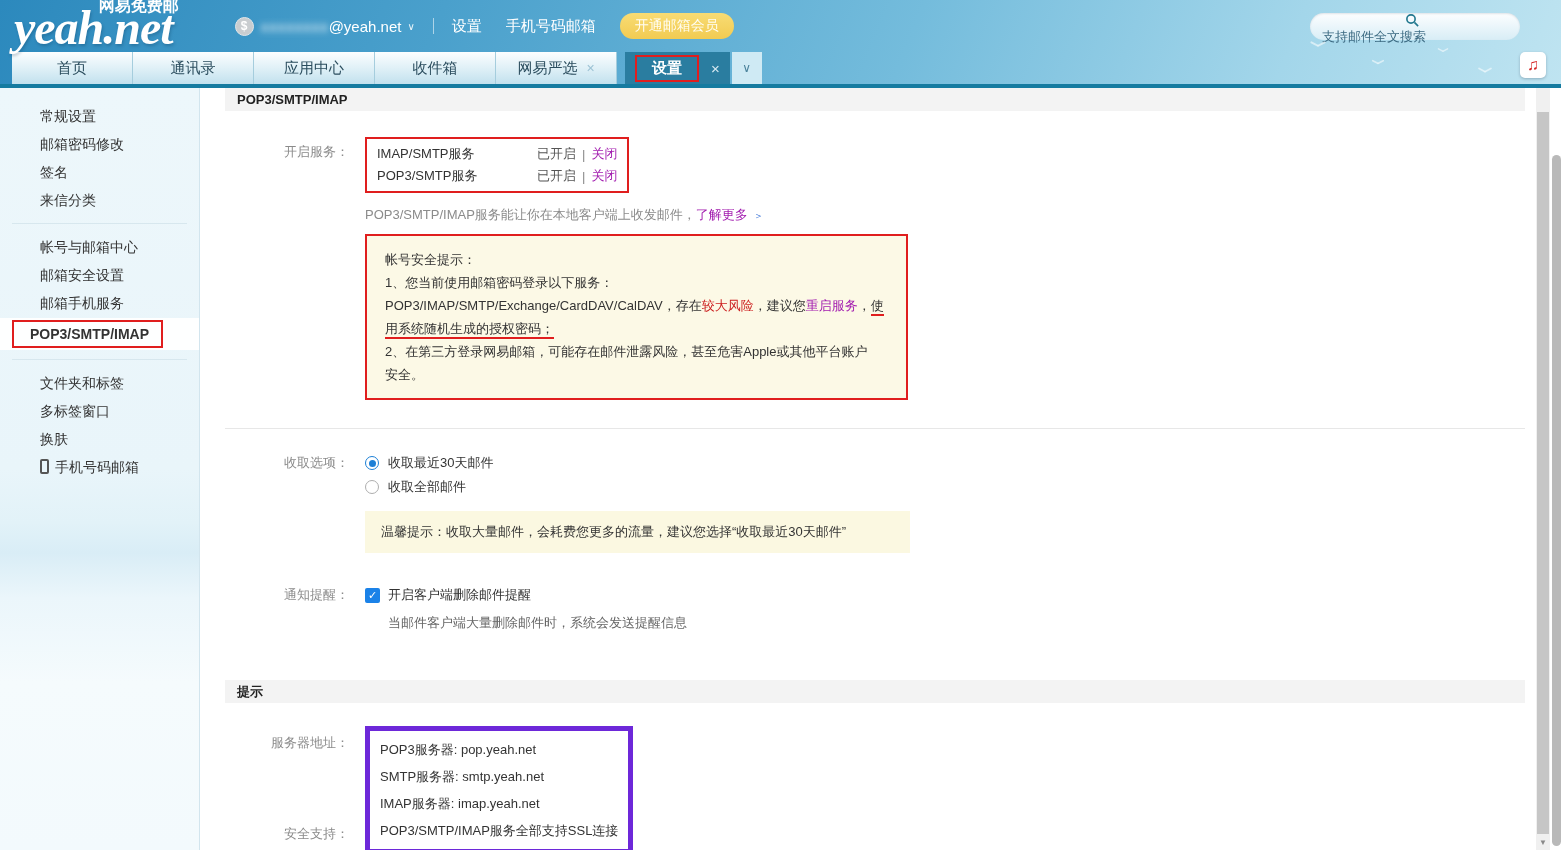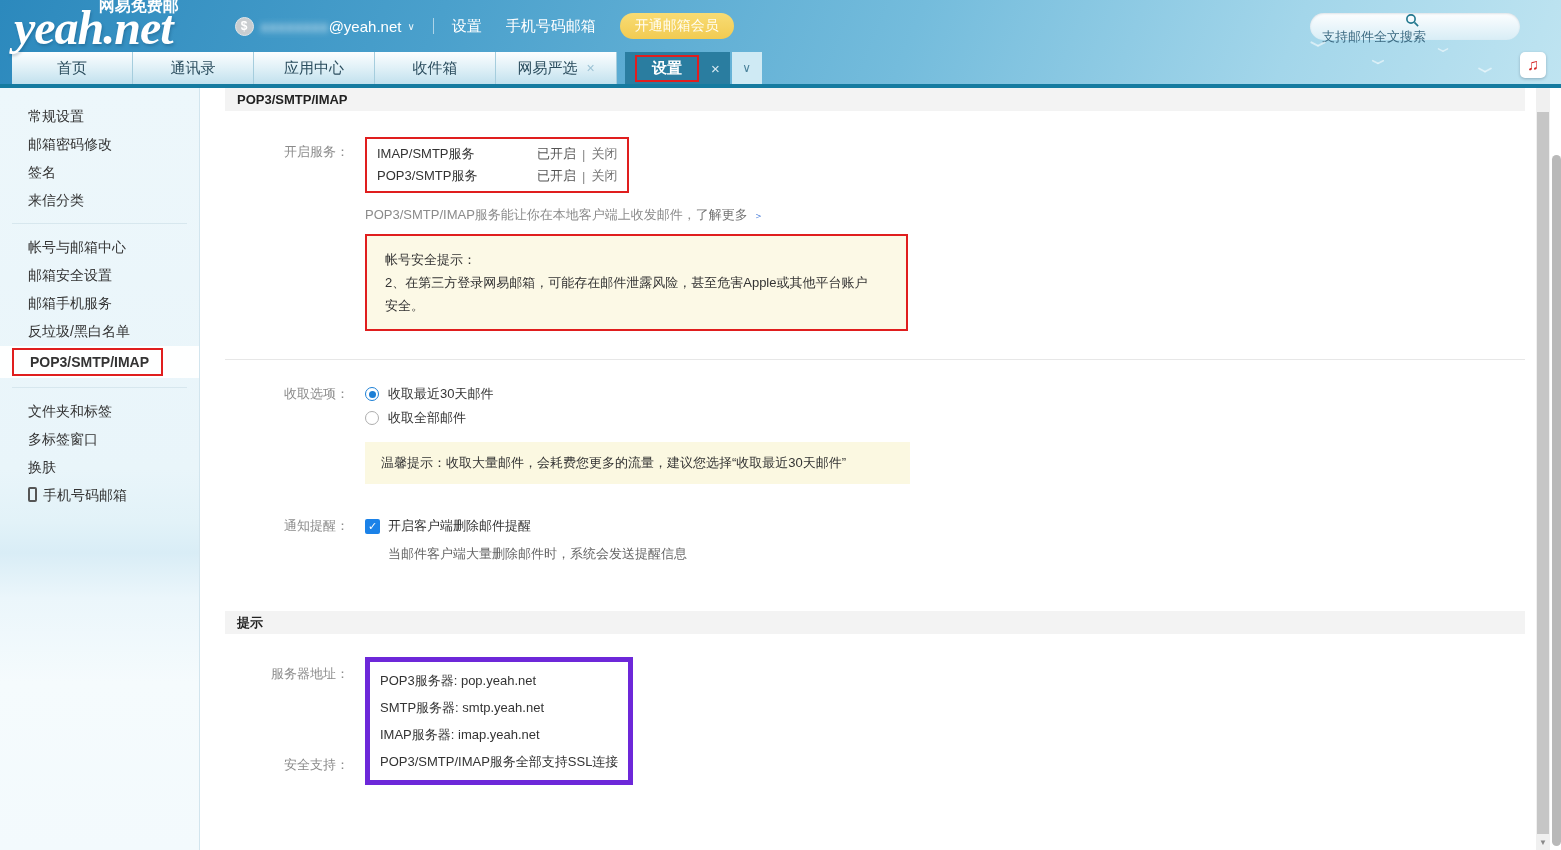--- a/index.html
+++ b/index.html
@@ -77,21 +77,21 @@
     background:#cfeaf4; color:#4a829b; font-size:12px; cursor:pointer;
   }
   .teal-strip { height:4px; background:#157ba0; }
 
   
   .bodywrap { display:flex; height:762px; }
   .sidebar {
     width:200px; min-width:200px; border-right:1px solid #d2e5ee; padding-top:14px; font-size:14px;
     background:linear-gradient(180deg,#edf7fb 0%,#e9f5fa 50%,#e2f2f8 57%,#d9edf6 61%,#ebf6fb 67%,#f5fbfd 78%,#f3fafd 100%);
   }
-  .side-item { height:28px; line-height:28px; padding-left:28px; cursor:pointer; white-space:nowrap; color:#333; }
+  .side-item { height:28px; line-height:28px; padding-left:40px; cursor:pointer; white-space:nowrap; color:#333; }
   .side-item.active { height:auto; line-height:normal; padding:2px 0 2px 12px; margin:1px 0;
     background:rgba(255,255,255,.95); font-weight:bold; }
   .side-red-box { display:inline-block; border:2px solid #e01e1e; padding:4px 12px 4px 16px; }
   .side-divider { height:1px; background:#d7e7ee; margin:9px 12px; }
   .phone-icon { display:inline-block; width:9px; height:15px; border:2px solid #555; border-radius:2px;
     margin-right:6px; vertical-align:-2px; }
 
   main { flex:1; background:#fff; padding:0 36px 0 25px; overflow:hidden; }
   .section-bar { height:23px; line-height:23px; background:#f3f3f3; padding-left:12px;
     font-weight:bold; font-size:13px; color:#222; }
@@ -100,21 +100,21 @@
   .row { display:flex; }
   .row-label { width:124px; min-width:124px; text-align:right; color:#8b8b8b; margin-right:16px; }
 
   .row.services { margin-top:26px; }
   .row.services .row-label { padding-top:6px; }
   .services-box { border:2px solid #e01e1e; padding:4px 10px; min-width:248px; }
   .service-line { display:flex; align-items:center; height:22px; }
   .service-name { width:160px; color:#333; }
   .service-status { color:#555; }
   .sep { color:#888; margin:0 6px; }
-  .link { color:#737373; cursor:pointer; text-decoration:none; }
+  .link { color:#a21caf; cursor:pointer; text-decoration:none; }
   .service-desc { margin:13px 0 0 140px; color:#8b8b8b; }
   .arrow-sm { font-size:10px; color:#1f5fd0; margin-left:2px; }
 
   .security-box { margin:10px 0 0 140px; width:543px; background:#fcf9e6; border:2px solid #e01e1e;
     padding:12px 18px; line-height:23px; color:#333; }
   .risk { color:#cc2020; }
   .underline-red { border-bottom:2px solid #e01e1e; padding-bottom:1px; }
 
   .content-divider { height:1px; background:#e7e7e7; margin-top:28px; }
 
@@ -215,21 +215,20 @@
   <div class="bodywrap">
     <aside class="sidebar" id="sidebar-list">
         <div class="side-item"><span class="side-label">常规设置</span></div>
         <div class="side-item"><span class="side-label">邮箱密码修改</span></div>
         <div class="side-item"><span class="side-label">签名</span></div>
         <div class="side-item"><span class="side-label">来信分类</span></div>
         <div class="side-divider"></div>
         <div class="side-item"><span class="side-label">帐号与邮箱中心</span></div>
         <div class="side-item"><span class="side-label">邮箱安全设置</span></div>
         <div class="side-item"><span class="side-label">邮箱手机服务</span></div>
-        <div class="side-item"><span class="side-label">反垃圾/黑白名单</span></div>
         <div class="side-item active"><span class="side-red-box"><span class="side-label">POP3/SMTP/IMAP</span></span></div>
         <div class="side-divider"></div>
         <div class="side-item"><span class="side-label">文件夹和标签</span></div>
         <div class="side-item"><span class="side-label">多标签窗口</span></div>
         <div class="side-item"><span class="side-label">换肤</span></div>
         <div class="side-item"><span class="phone-icon"></span><span class="side-label">手机号码邮箱</span></div>
       </aside>
 
     <main>
       <div class="section-bar">POP3/SMTP/IMAP</div>
@@ -252,20 +251,23 @@
           </div>
       </div>
 
       <div class="service-desc">
         <span>POP3/SMTP/IMAP服务能让你在本地客户端上收发邮件，</span><a class="link">了解更多</a>
         <span class="arrow-sm">＞</span>
       </div>
 
       <div class="security-box">
         <div>帐号安全提示：</div>
+        <div>
+          <span>1、您当前使用邮箱密码登录以下服务：POP3/IMAP/SMTP/Exchange/CardDAV/CalDAV，存在</span><span class="risk">较大风险</span><span>，建议您</span><a class="link">重启服务</a><span>，</span><span class="underline-red">使用系统随机生成的授权密码；</span>
+        </div>
         <div>2、在第三方登录网易邮箱，可能存在邮件泄露风险，甚至危害Apple或其他平台账户</div>
         <div>安全。</div>
       </div>
 
       <div class="content-divider"></div>
 
       <div class="row fetch">
         <div class="row-label">收取选项：</div>
         <div id="fetch-options">
             <div class="radio-line">

